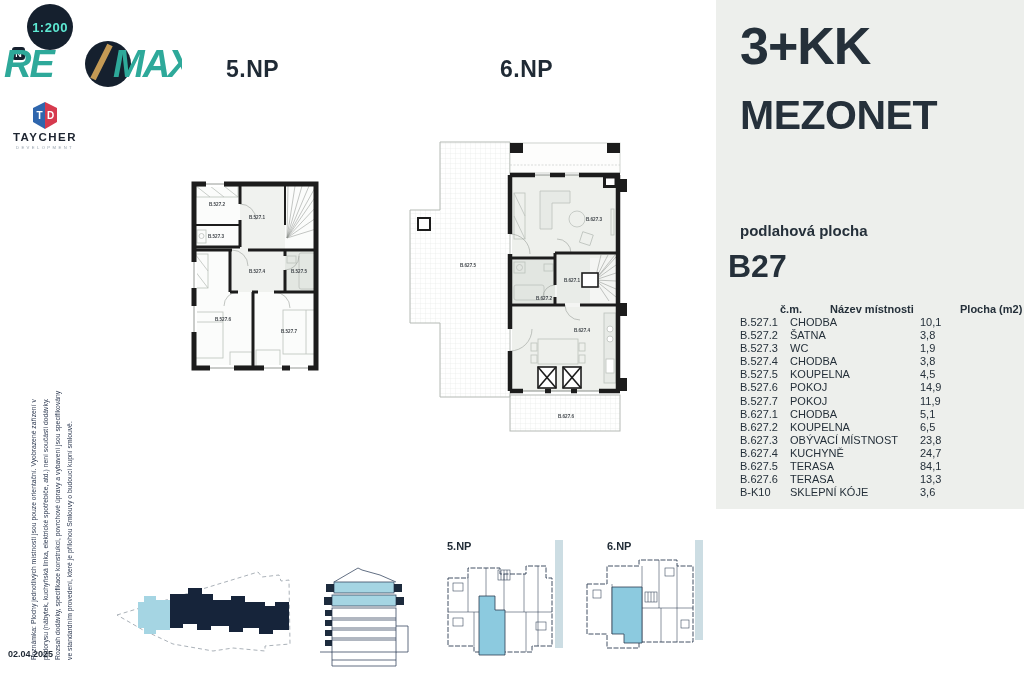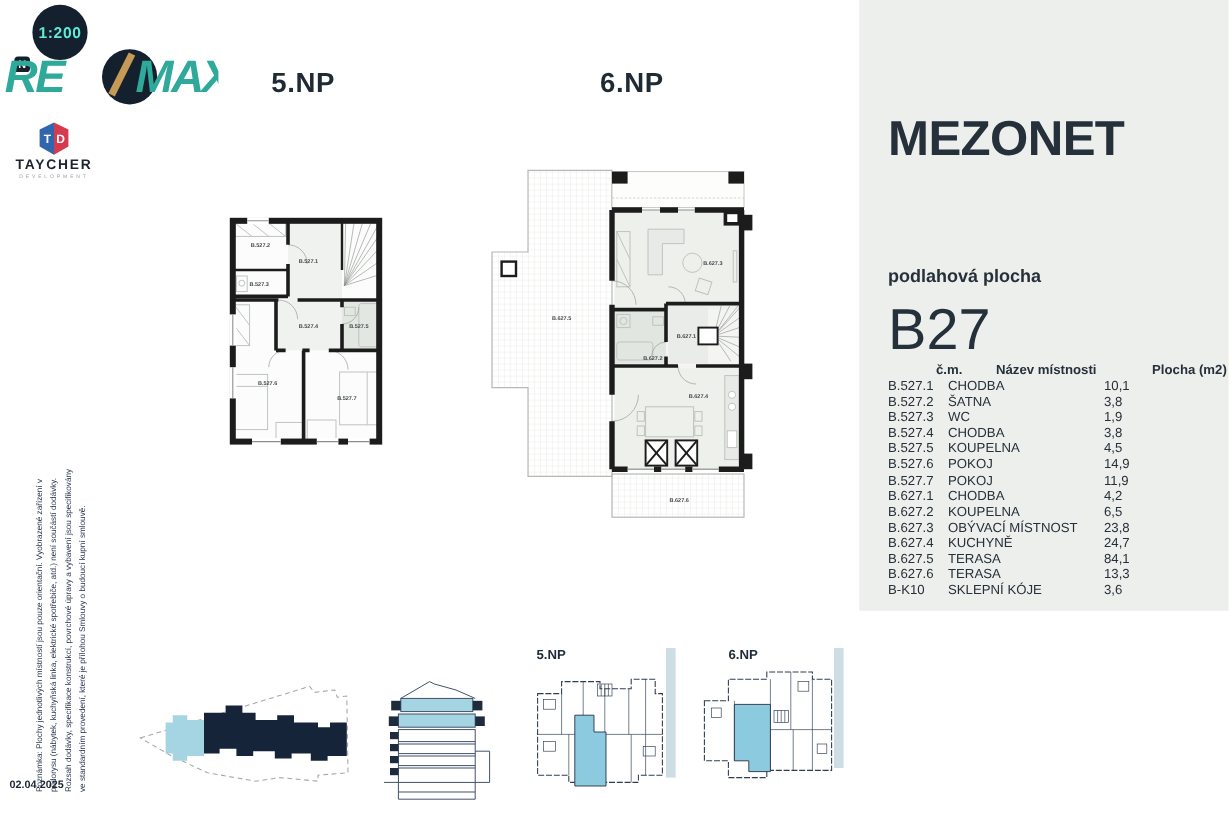--- a/index.html
+++ b/index.html
@@ -19,21 +19,21 @@
   .t5{left:226px;top:56px;} .t6{left:500px;top:56px;}
 
   
   .panel{left:716px;top:0;width:308px;height:509px;background:#edefec;overflow:hidden;}
   .panel .abs{color:#25303a;}
   .h-disp{left:24px;top:16px;font-size:52px;font-weight:bold;letter-spacing:-1px;}
   .h-type{left:24px;top:92px;font-size:41px;font-weight:bold;letter-spacing:-.5px;}
   .h-area{left:24px;top:154px;font-size:56px;font-weight:bold;letter-spacing:-1px;}
   .h-area .sup{font-size:28px;position:relative;top:-24px;margin-left:4px;}
   .h-caption{left:24px;top:222px;font-size:15px;font-weight:bold;}
-  .h-id{left:24px;top:248px;font-size:48px;font-weight:normal;}
+  .h-id{left:12px;top:248px;font-size:32px;font-weight:bold;}
 
   .rtable{left:24px;top:302px;width:276px;font-size:11px;color:#333d47;}
   .trow{position:relative;height:13.1px;line-height:13.1px;white-space:nowrap;}
   .thead{height:14px;line-height:14px;font-weight:bold;margin-left:40px;}
   .c1{position:absolute;left:0;} .c2{position:absolute;left:50px;} .c3{position:absolute;left:180px;}
   .bold{font-weight:bold;}
 
   
   .note-wrap{left:28px;top:333px;width:54px;height:327px;}
   .note-inner{position:absolute;left:0;top:327px;width:327px;
@@ -258,20 +258,21 @@
       <text x="189" y="88">B.627.3</text>
       <text x="63" y="134">B.627.5</text>
       <text x="167" y="149">B.627.1</text>
       <text x="139" y="167">B.627.2</text>
       <text x="177" y="199">B.627.4</text>
       <text x="161" y="285">B.627.6</text>
     </g>
   </svg>
 
   <aside class="abs panel">
+    <div class="abs h-disp">3+KK</div>
     <div class="abs h-type">MEZONET</div>
     <div class="abs h-caption">podlahová plocha</div>
     <div class="abs h-id">B27</div>
 
     <div class="abs rtable">
       <div class="trow thead">
         <span class="c1">č.m.</span>
         <span class="c2">Název místnosti</span>
         <span class="c3">Plocha (m2)</span>
       </div>
@@ -306,21 +307,21 @@
           <span class="c3">14,9</span>
         </div>
       <div class="trow">
           <span class="c1">B.527.7</span>
           <span class="c2">POKOJ</span>
           <span class="c3">11,9</span>
         </div>
       <div class="trow">
           <span class="c1">B.627.1</span>
           <span class="c2">CHODBA</span>
-          <span class="c3">4,2</span>
+          <span class="c3">5,1</span>
         </div>
       <div class="trow">
           <span class="c1">B.627.2</span>
           <span class="c2">KOUPELNA</span>
           <span class="c3">6,5</span>
         </div>
       <div class="trow">
           <span class="c1">B.627.3</span>
           <span class="c2">OBÝVACÍ MÍSTNOST</span>
           <span class="c3">23,8</span>

